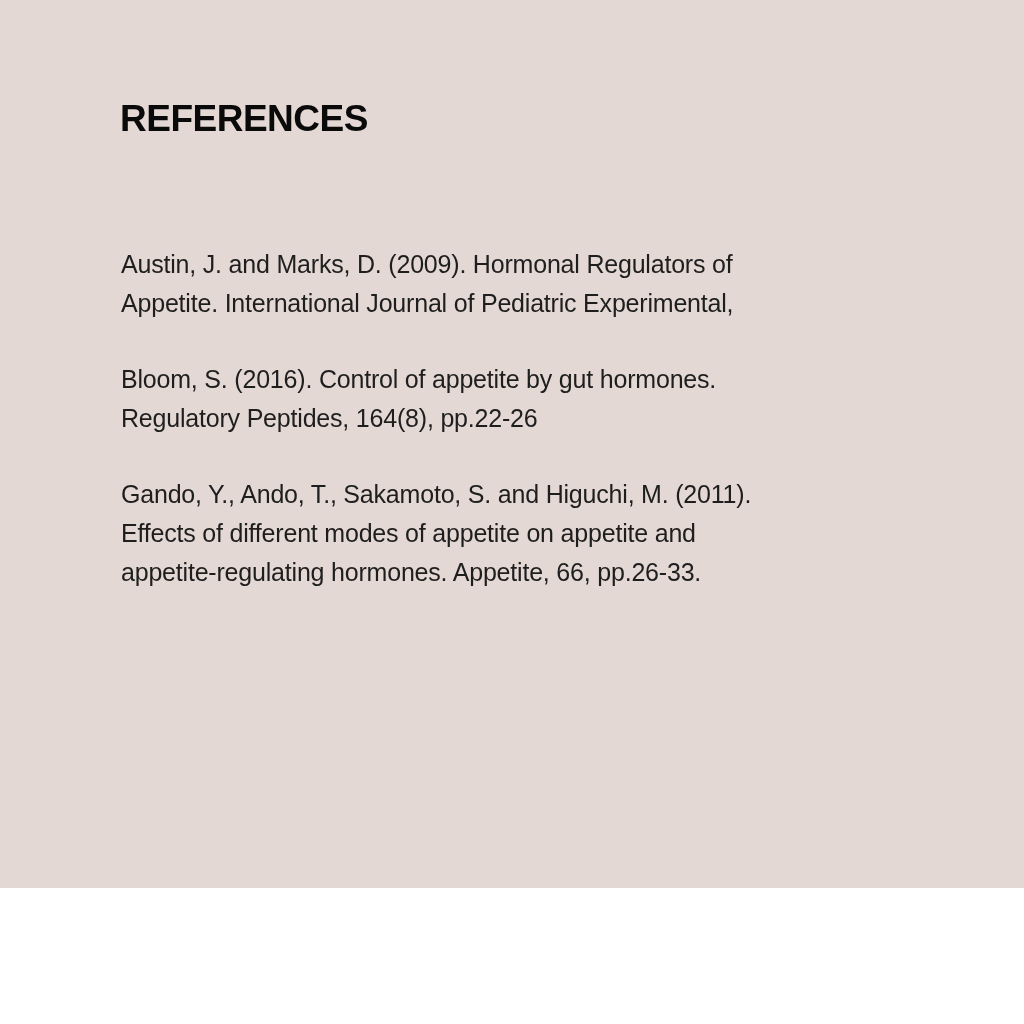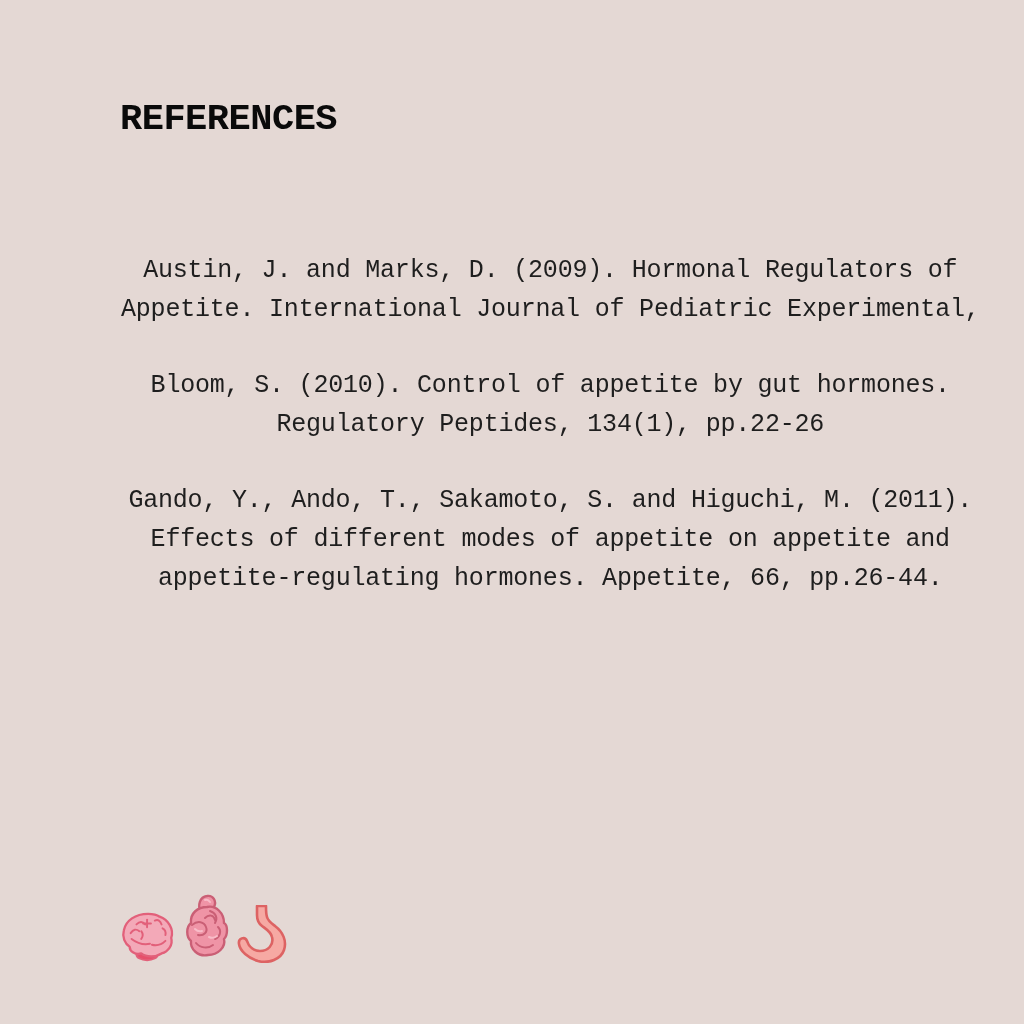--- a/index.html
+++ b/index.html
@@ -1,39 +1,39 @@
 <!DOCTYPE html>
 <html style="--bg: #e4d8d4; --title: #0a0a0a; --text: #1e1e1e; --brain-fill: #f3a9b8; --brain-outline: #e2607a; --brain-dark: #e64f6b; --gut-fill: #ef94a6; --gut-outline: #ca5f75; --gut-highlight: #f8bcc8; --stomach-fill: #f6a9a3; --stomach-outline: #dd6363;"><head>
 <meta charset="utf-8">
 <style>
   html, body { margin: 0; padding: 0; }
   .page {
     position: relative;
     width: 1024px;
-    height: 1024px;
+    height: 888px;
     background: var(--bg, #e4d8d4);
-    font-family: Liberation Mono, monospace;
+    font-family: Liberation Sans, sans-serif;
     overflow: hidden;
   }
   .title {
     position: absolute;
     left: 120px;
     top: 98px;
     margin: 0;
     font-size: 37px;
     font-weight: 800;
     letter-spacing: -0.5px;
     color: var(--title, #0a0a0a);
   }
   .refs {
     position: absolute;
     left: 121px;
     top: 240px;
   }
-  .ref { margin: 11px 0 37px 0; text-align: center; }
+  .ref { margin: 5px 0 37px 0; }
   .ref-line {
     font-size: 25px;
     line-height: 39px;
     font-weight: 400;
     letter-spacing: -0.2px;
     white-space: nowrap;
     color: var(--text, #1e1e1e);
   }
   .icons {
     position: absolute;
@@ -54,28 +54,28 @@
   <h1 class="title">REFERENCES</h1>
 
   <div class="refs">
 
     <p class="ref">
       <span class="ref-line" style="display:block">Austin, J. and Marks, D. (2009). Hormonal Regulators of</span>
       <span class="ref-line" style="display:block">Appetite. International Journal of Pediatric Experimental,</span>
     </p>
 
     <p class="ref">
-      <span class="ref-line" style="display:block">Bloom, S. (2010). Control of appetite by gut hormones.</span>
-      <span class="ref-line" style="display:block">Regulatory Peptides, 134(1), pp.22-26</span>
+      <span class="ref-line" style="display:block">Bloom, S. (2016). Control of appetite by gut hormones.</span>
+      <span class="ref-line" style="display:block">Regulatory Peptides, 164(8), pp.22-26</span>
     </p>
 
     <p class="ref">
       <span class="ref-line" style="display:block">Gando, Y., Ando, T., Sakamoto, S. and Higuchi, M. (2011).</span>
       <span class="ref-line" style="display:block">Effects of different modes of appetite on appetite and</span>
-      <span class="ref-line" style="display:block">appetite-regulating hormones. Appetite, 66, pp.26-44.</span>
+      <span class="ref-line" style="display:block">appetite-regulating hormones. Appetite, 66, pp.26-33.</span>
     </p>
 
 
   </div>
 
   <div class="icons">
 
     <svg width="58" height="52" viewBox="0 0 60 52">
       <ellipse cx="28" cy="44" rx="11" ry="6" fill="var(--brain-dark)" stroke="var(--brain-outline)" stroke-width="2"></ellipse>
       <path d="M 29,2 C 16,2 6,9 4,19 C 2,26 5,33 10,36 C 10,41 16,45 22,43

